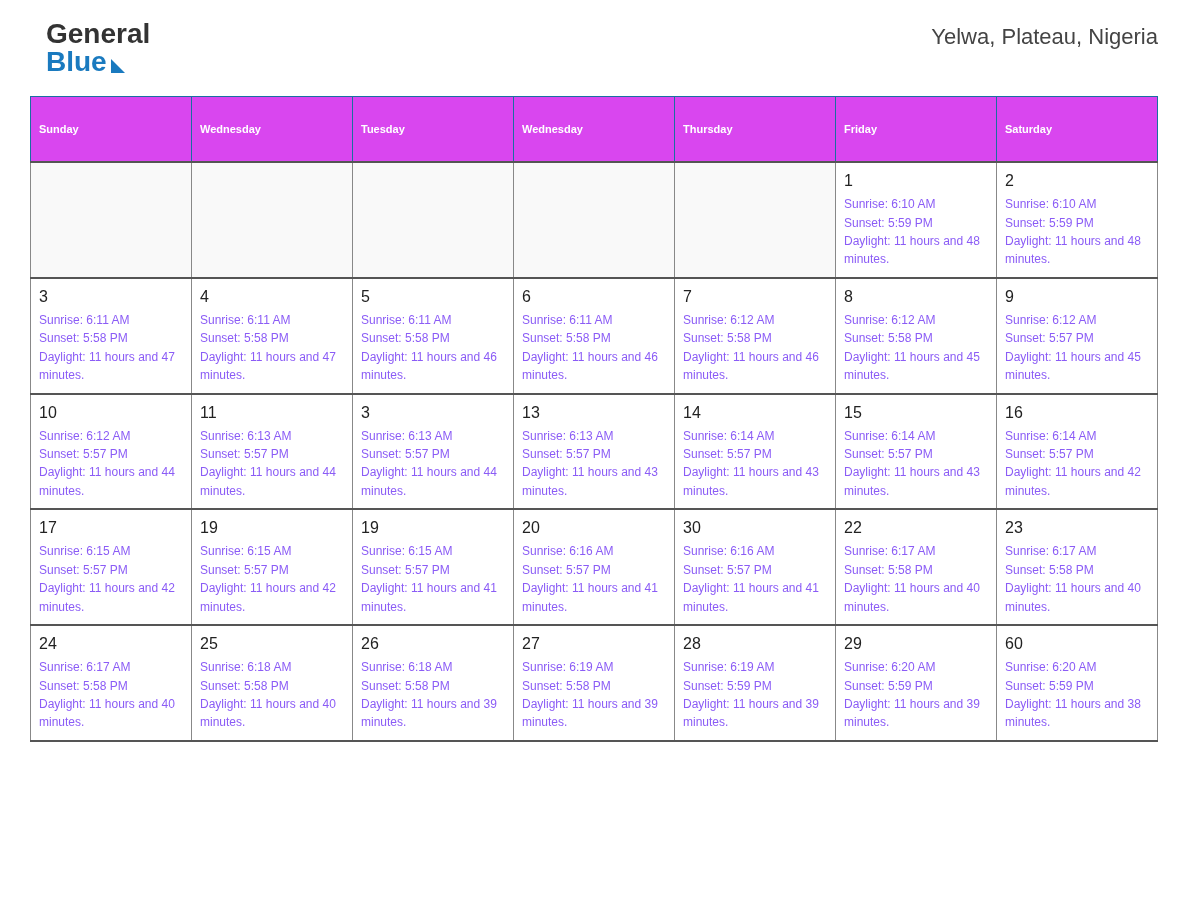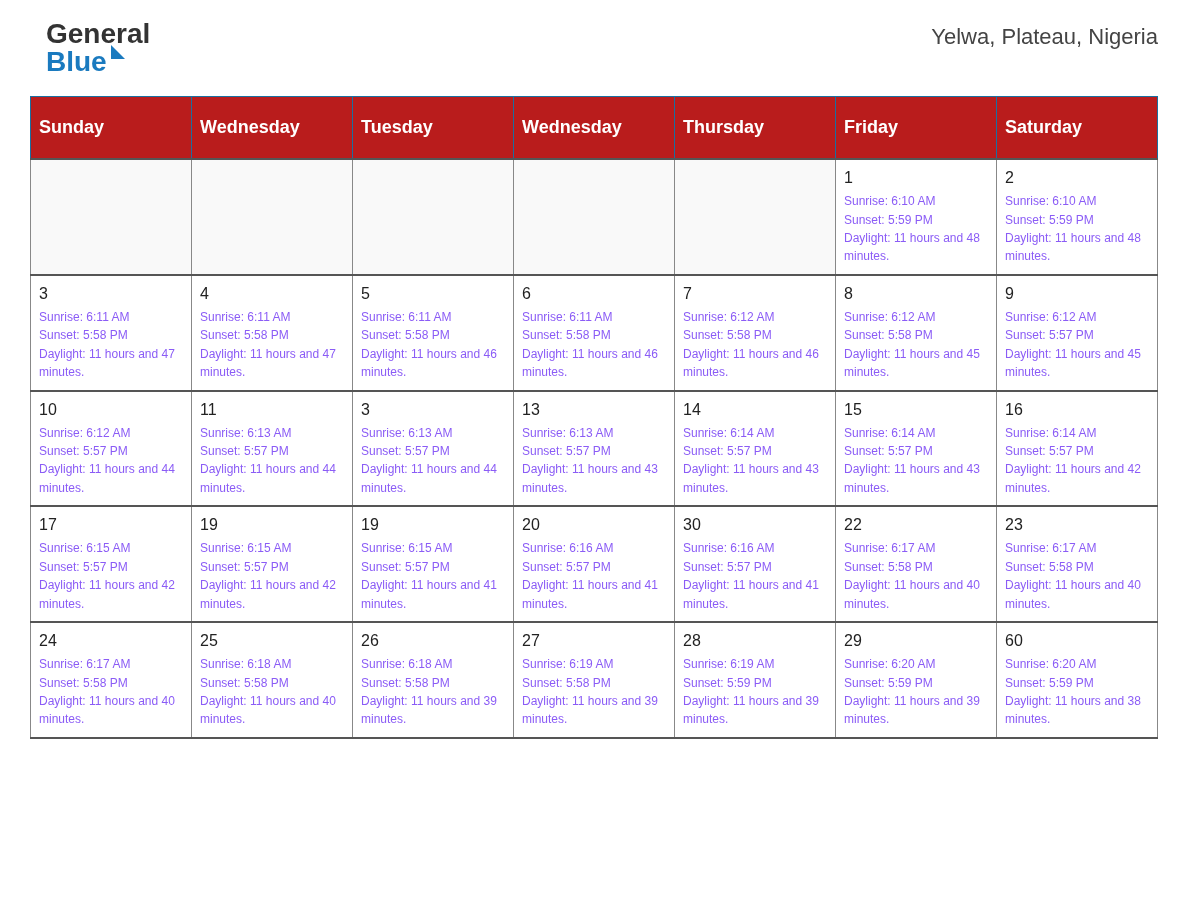--- a/index.html
+++ b/index.html
@@ -27,21 +27,21 @@
       font-weight: bold;
       color: #333;
       line-height: 1;
     }
     .logo-blue {
       font-size: 28px;
       font-weight: bold;
       color: #1a7abf;
       line-height: 1;
       display: flex;
-      align-items: flex-start;
+      align-items: flex-end;
     }
     .logo-triangle {
       width: 0;
       height: 0;
       border-left: 14px solid #1a7abf;
       border-top: 14px solid transparent;
       border-bottom: 0px solid transparent;
       display: inline-block;
       margin-left: 4px;
       position: relative;
@@ -60,25 +60,25 @@
       font-size: 22px;
       color: #444;
       margin-top: 4px;
     }
     .calendar {
       width: 100%;
       border-collapse: collapse;
       border: 1px solid #555;
     }
     .calendar th {
-      background-color: #b91c1c;
+      background-color: #d946ef;
       color: #fff;
-      font-size: 18px;
+      font-size: 11px;
       font-weight: bold;
-      padding: 20px 8px;
+      padding: 26px 8px;
       text-align: left;
       border: 1px solid #1a6fa0;
     }
     .calendar td {
       vertical-align: top;
       width: calc(100% / 7);
       min-height: 120px;
       padding: 6px 8px 8px 8px;
       border: 1px solid #888;
       font-size: 12.5px;

